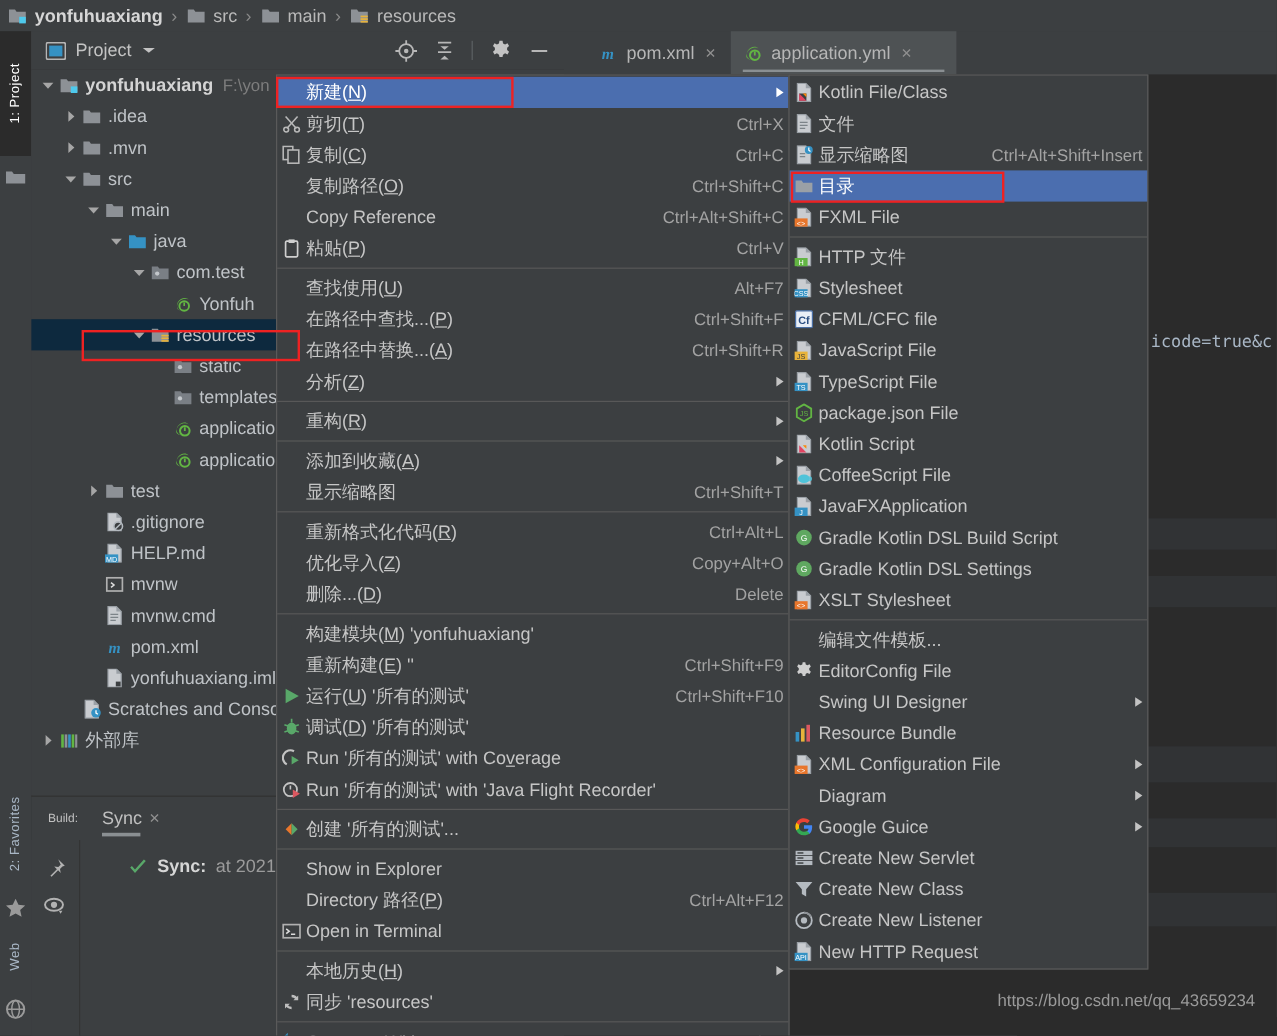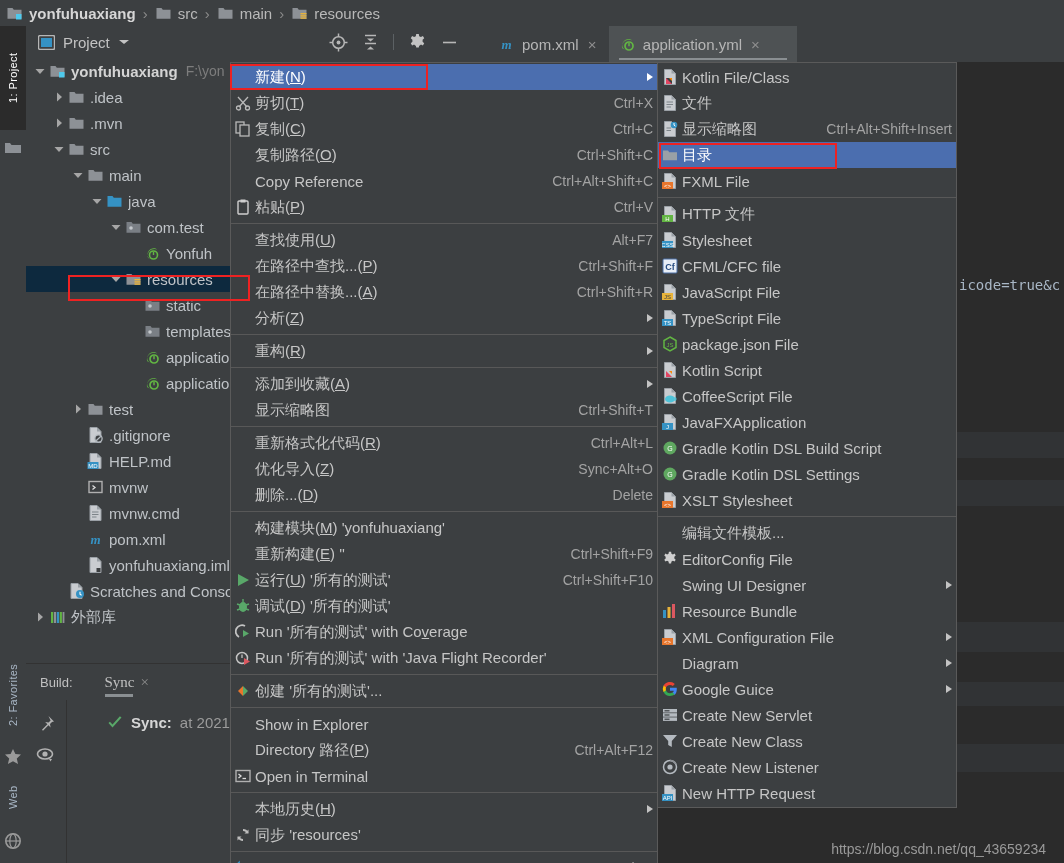--- a/index.html
+++ b/index.html
@@ -89,34 +89,34 @@
   .editor-body{
     position:absolute;left:470px;top:62px;width:594px;height:801px;background:#2b2b2b;
   }
   .code-frag{
     position:absolute;left:489px;top:215px;font-family:"DejaVu Sans Mono","Liberation Mono",monospace;
     font-size:14px;color:#a9b7c6;white-space:nowrap;
   }
   .ed-hilite{position:absolute;left:485px;top:138px;width:4px;height:26px;background:#4f6da8;}
   .ed-band{position:absolute;background:#313335;}
   .watermark{
-    position:absolute;right:18px;bottom:6px;font-size:14px;color:#9a9a9a;
+    position:absolute;right:18px;bottom:22px;font-size:14px;color:#9a9a9a;
     font-family:"Liberation Sans",sans-serif;
   }
 
   
   .build-panel{
     position:absolute;left:26px;top:663px;width:444px;height:200px;background:#3c3f41;
     border-top:1px solid #323232;
   }
   .build-head{position:absolute;left:0;top:0;width:444px;height:36px;display:flex;align-items:center;}
-  .build-label{margin-left:14px;font-size:13px;color:#c0c0c0;text-align:center;}
+  .build-label{margin-left:14px;font-size:10px;color:#c0c0c0;text-align:center;}
   .build-tab{
-    position:relative;margin-left:32px;display:flex;align-items:center;gap:6px;
-    font-size:15px;color:#c0c0c0;height:36px;font-family:Liberation Serif, serif;
+    position:relative;margin-left:20px;display:flex;align-items:center;gap:6px;
+    font-size:15px;color:#c0c0c0;height:36px;
   }
   .build-tab .underline{position:absolute;left:0;right:16px;bottom:3px;height:3px;background:#8a8f92;}
   .build-gutter{
     position:absolute;left:0;top:36px;width:40px;height:164px;background:#3c3f41;
     border-right:1px solid #323232;
   }
   .build-content{position:absolute;left:41px;top:36px;width:403px;height:164px;background:#3c3f41;}
   .sync-row{display:flex;align-items:center;gap:8px;padding:14px 0 0 40px;font-size:15px;}
   .sync-name{font-weight:bold;color:#d6d6d6;}
   .sync-at{color:#9b9b9b;}
@@ -717,21 +717,21 @@
       </div>
       <div class="msep"></div>
       <div class="mi">
         <span class="mi-ico"></span>
         <span class="mi-lab">重新格式化代码(<span class="u">R</span>)</span>
         <span class="mi-key">Ctrl+Alt+L</span>
       </div>
       <div class="mi">
         <span class="mi-ico"></span>
         <span class="mi-lab">优化导入(<span class="u">Z</span>)</span>
-        <span class="mi-key">Sync+Alt+O</span>
+        <span class="mi-key">Copy+Alt+O</span>
       </div>
       <div class="mi">
         <span class="mi-ico"></span>
         <span class="mi-lab">删除...(<span class="u">D</span>)</span>
         <span class="mi-key">Delete</span>
       </div>
       <div class="msep"></div>
       <div class="mi">
         <span class="mi-ico"></span>
         <span class="mi-lab">构建模块(<span class="u">M</span>) 'yonfuhuaxiang'</span>

